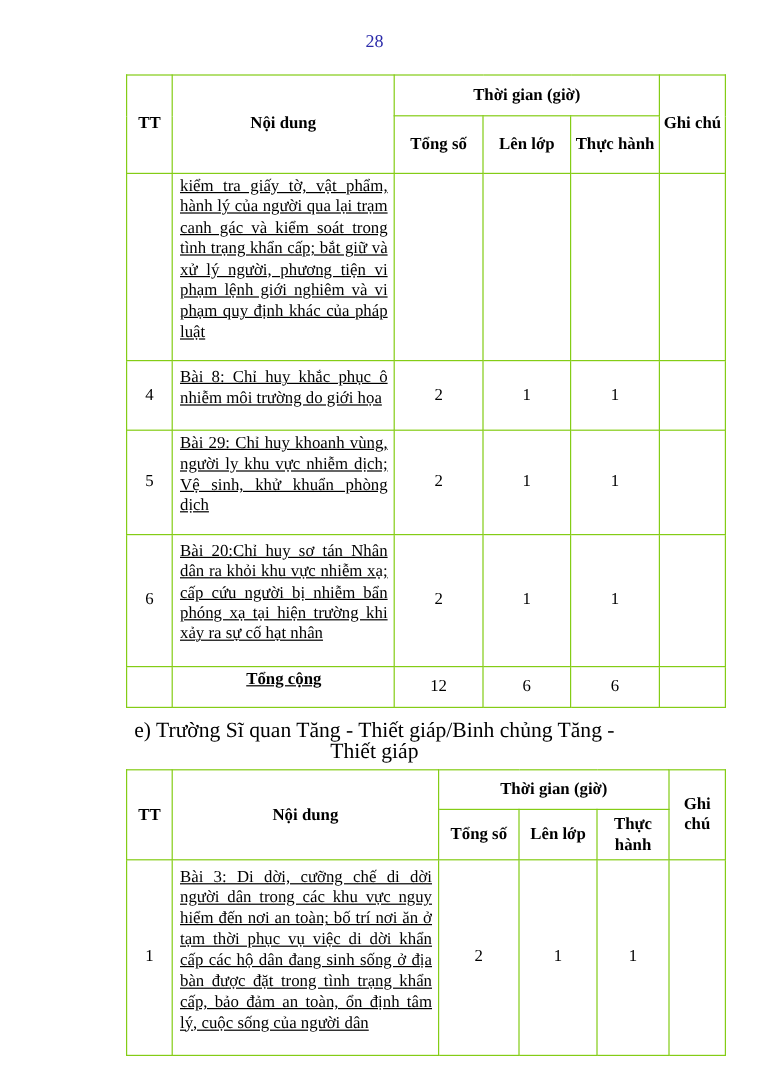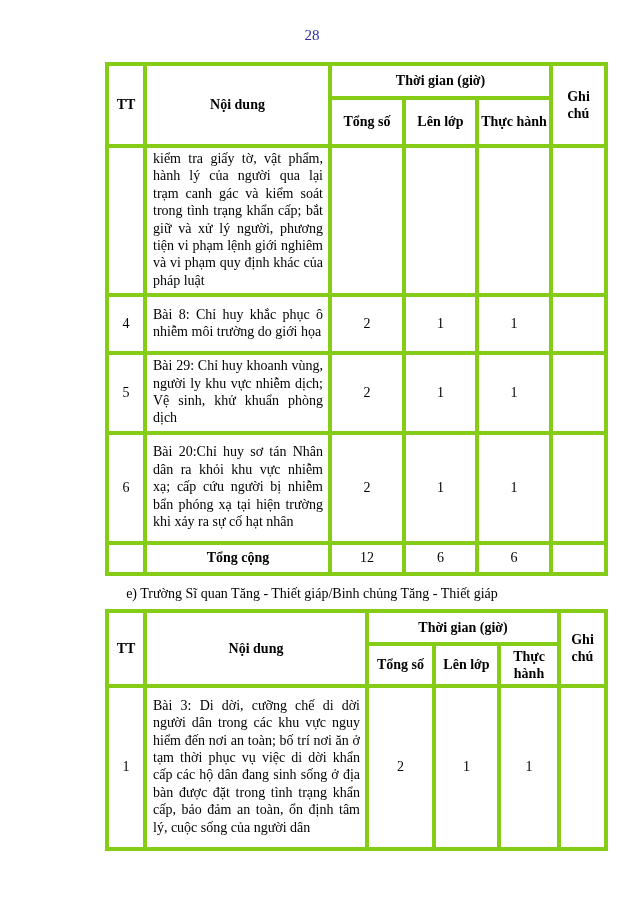--- a/index.html
+++ b/index.html
@@ -27,53 +27,54 @@
   }
   table.doc-table {
     border-collapse: collapse;
     table-layout: fixed;
     width: 499px;
     font-size: 14px;
   }
   table.t1 { margin-top: 17px; }
   table.t2 { margin-top: 6px; }
   .doc-table th, .doc-table td {
-    border: 4px solid #84cc16;
+    border: 1px solid #84cc16;
     overflow: hidden;
   }
   .doc-table th {
     font-weight: bold;
     text-align: center;
     vertical-align: middle;
     padding: 1px 2px;
     line-height: 1.22;
   }
   td.tt-cell, td.num-cell, td.note-cell {
     text-align: center;
     vertical-align: middle;
     padding: 1px 2px;
   }
   td.content-cell {
     text-align: justify;
     vertical-align: middle;
-    padding: 2px 5px 4px 6px;
+    padding: 2px 5px 14px 6px;
     line-height: 17.4px;
+    text-decoration: underline;
   }
   tr.total-row td.content-cell {
     text-align: center;
     font-weight: bold;
     margin-top: 28px;
   }
   tr.total-row td.num-cell {
     font-weight: normal;
   }
   .section-heading {
     margin-top: 9px;
     text-align: center;
-    font-size: 14px;
+    font-size: 18px;
     line-height: 18px;
   }
   
   .t1 tr.h1 { height: 34px; }
   .t1 tr.h2 { height: 48px; }
   .t1 tr.r0 { height: 139px; }
   .t1 tr.r1 { height: 58px; }
   .t1 tr.r2 { height: 77px; }
   .t1 tr.r3 { height: 110px; }
   .t1 tr.total-row { height: 31px; }

